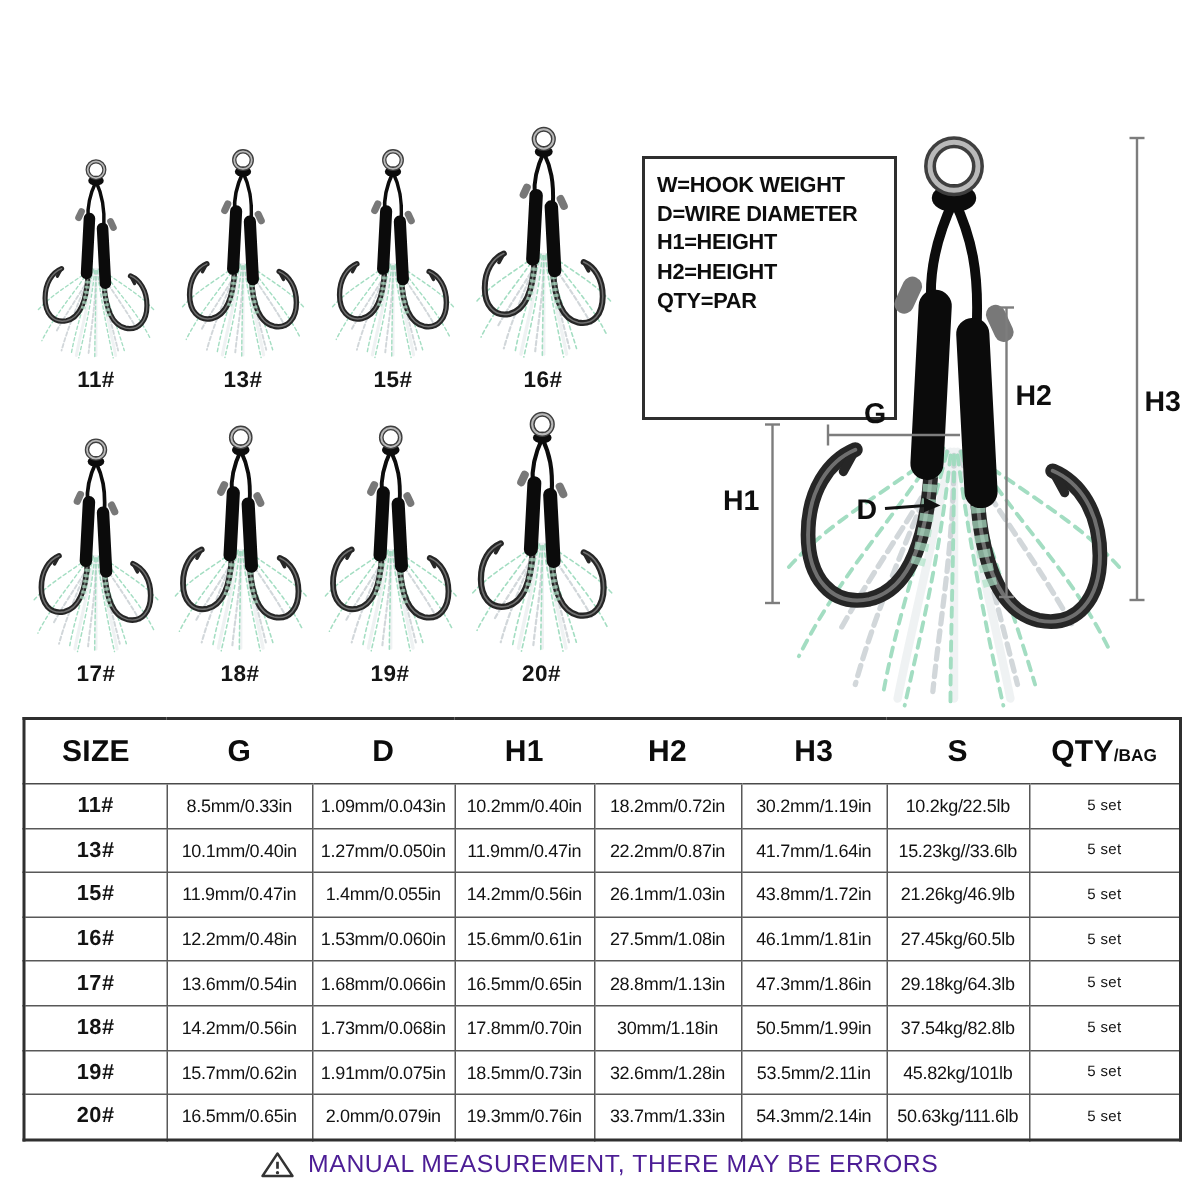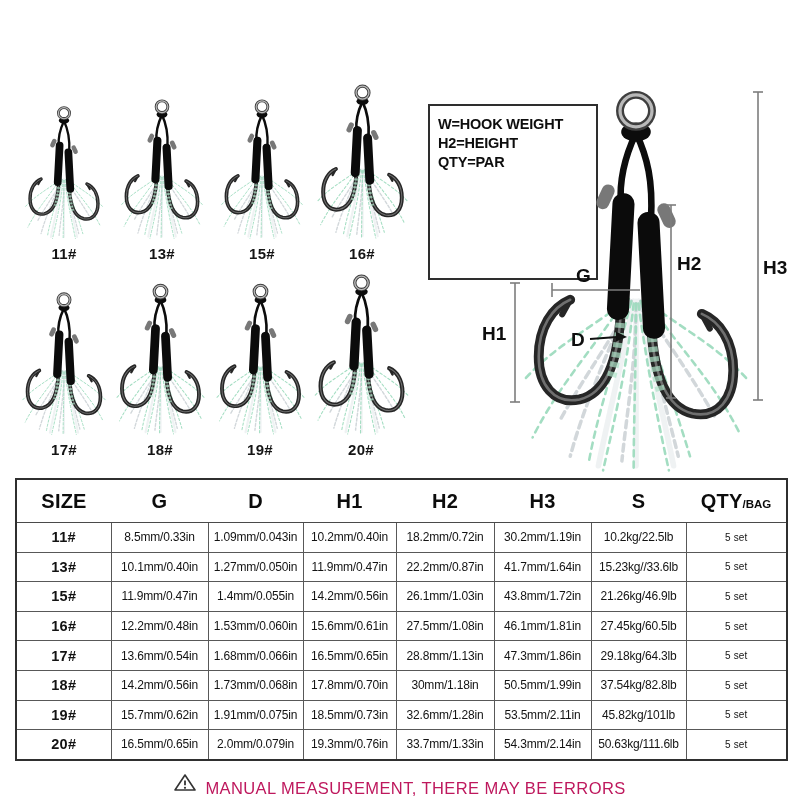--- a/index.html
+++ b/index.html
@@ -33,21 +33,21 @@
     font-size:12px;color:#131313;padding:0 1px;white-space:nowrap;letter-spacing:-.2px;overflow:hidden;
   }
   table.spec td.size-cell{font-size:14.5px;font-weight:700;letter-spacing:.3px;}
   table.spec td.qty-cell{font-size:10px;letter-spacing:.2px;}
   col.c0{width:95px}col.c1{width:97px}col.c2{width:95px}col.c3{width:93px}
   col.c4{width:98px}col.c5{width:97px}col.c6{width:95px}col.c7{width:101px}
   
   .footer{
     position:absolute;left:0;top:767px;width:800px;display:flex;align-items:center;justify-content:center;gap:9px;
   }
-  .footer-text{font-size:16.5px;color:#be185d;letter-spacing:.4px;font-weight:400;margin-top:12px;}
+  .footer-text{font-size:16.5px;color:#4c1d95;letter-spacing:.4px;font-weight:400;}
   .defs-holder{position:absolute;width:0;height:0;overflow:hidden;}
 </style>
 </head>
 <body>
 
 <div id="canvas">
 
   <svg class="defs-holder" aria-hidden="true">
     <defs>
       <g id="assist-hook">
@@ -157,20 +157,22 @@
   </div>
   <div class="hook-cell" style="left:308px;top:272px;width:106px;height:186px;">
     <svg width="101" height="170" viewBox="0 0 100 168">
         <use href="#assist-hook"></use>
       </svg>
     <div class="hook-label">20#</div>
   </div>
 
   <div class="legend">
     <div class="legend-line">W=HOOK WEIGHT</div>
+    <div class="legend-line">D=WIRE DIAMETER</div>
+    <div class="legend-line">H1=HEIGHT</div>
     <div class="legend-line">H2=HEIGHT</div>
     <div class="legend-line">QTY=PAR</div>
   </div>
 
   <svg class="diagram" width="330" height="404" viewBox="0 0 330 404">
     <use href="#assist-hook" transform="translate(48.5,7) scale(2.35)"></use>
     <g stroke="#7d7d7d" stroke-width="1.6" fill="none">
 
       <line x1="288" y1="14" x2="288" y2="322"></line>
       <line x1="283" y1="14" x2="293" y2="14"></line>

